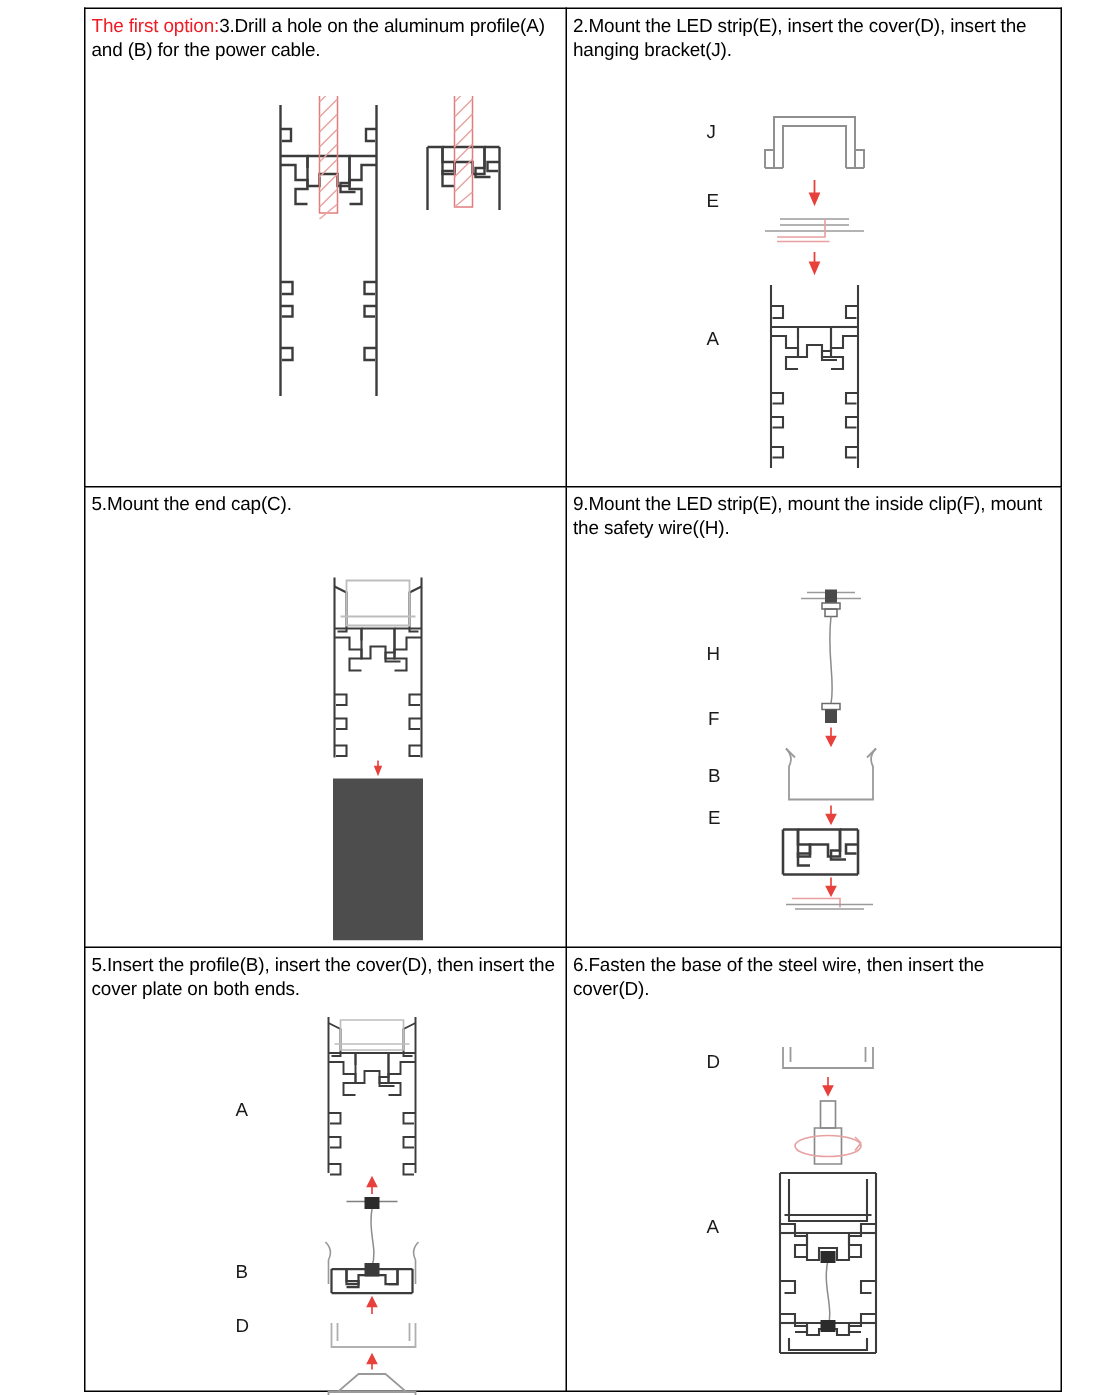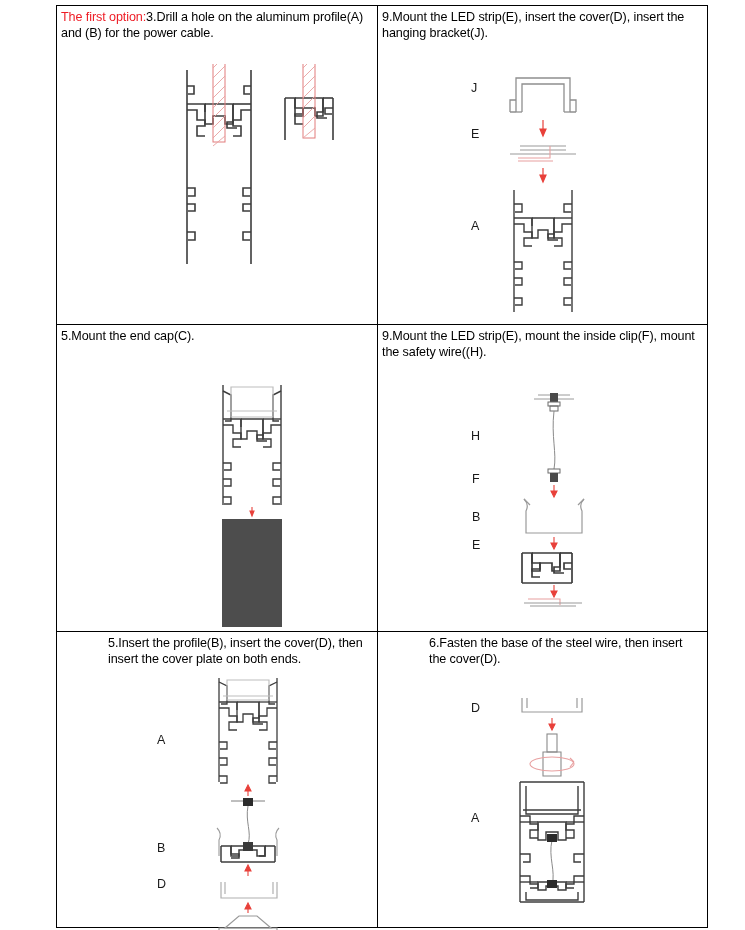--- a/index.html
+++ b/index.html
@@ -31,21 +31,21 @@
     border: 1px solid #000000;
     border-width: 1px;
     vertical-align: top;
     padding: 0;
     position: relative;
   }
   table.instr td.left  { width: 320px; }
   table.instr td.right { width: 329px; }
   tr.r1 td { height: 318px; }
   tr.r2 td { height: 306px; }
-  tr.r3 td { height: 295px; padding-left: 47px; }
+  tr.r3 td { height: 295px; }
 
   .caption {
     font-size: 12.6px;
     line-height: 15.5px;
     padding: 4px 5px 0 4px;
     letter-spacing: -0.1px;
   }
   .caption .hl { color: #ee1c25; margin-top: 19px; }
 
   .fig {
@@ -139,21 +139,21 @@
                 <line x1="128" y1="64" x2="140" y2="52"></line>
                 <line x1="128" y1="74" x2="140" y2="64"></line>
               </g>
             </g>
           </svg>
           </div>
         </div>
       </td>
 
       <td class="right">
-        <div class="caption"><span>9.Mount the LED strip(E), insert the cover(D), insert the hanging bracket(J).</span></div>
+        <div class="caption"><span>2.Mount the LED strip(E), insert the cover(D), insert the hanging bracket(J).</span></div>
         <div class="fig">
           <div class="lab" style="left:93px; top:76px;">J</div>
           <div class="lab" style="left:93px; top:122px;">E</div>
           <div class="lab" style="left:93px; top:214px;">A</div>
           <div class="svgwrap" style="left:130px; top:60px;">
           <svg width="130" height="250" viewBox="0 0 130 250">
 
             <g stroke="#8f8f8f" stroke-width="1.3" fill="none">
               <path d="M8 46 L8 12 L62 12 L62 46"></path>
               <path d="M14 46 L14 18 L56 18 L56 46"></path>

